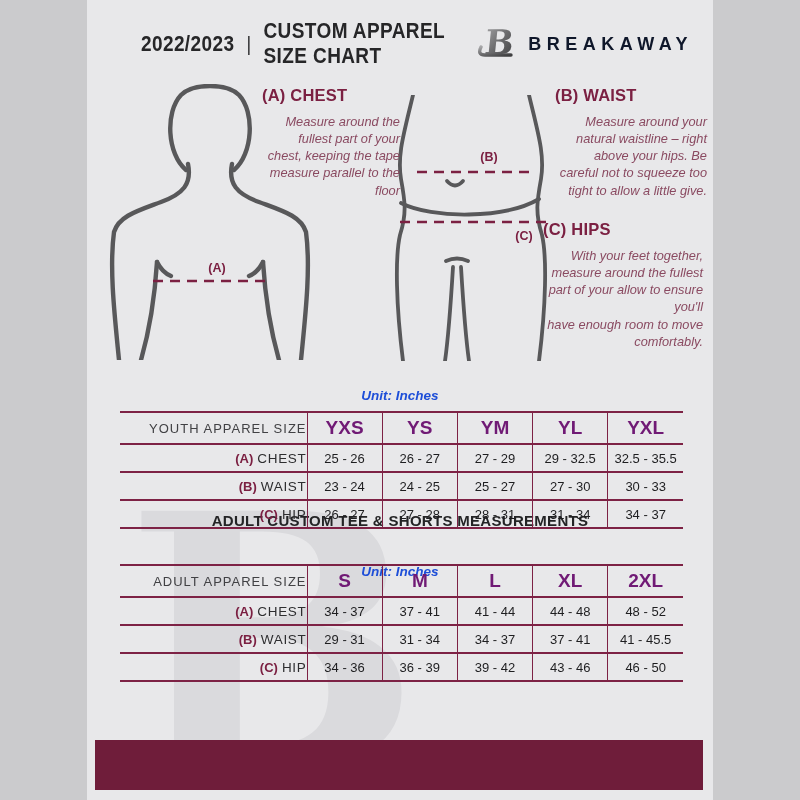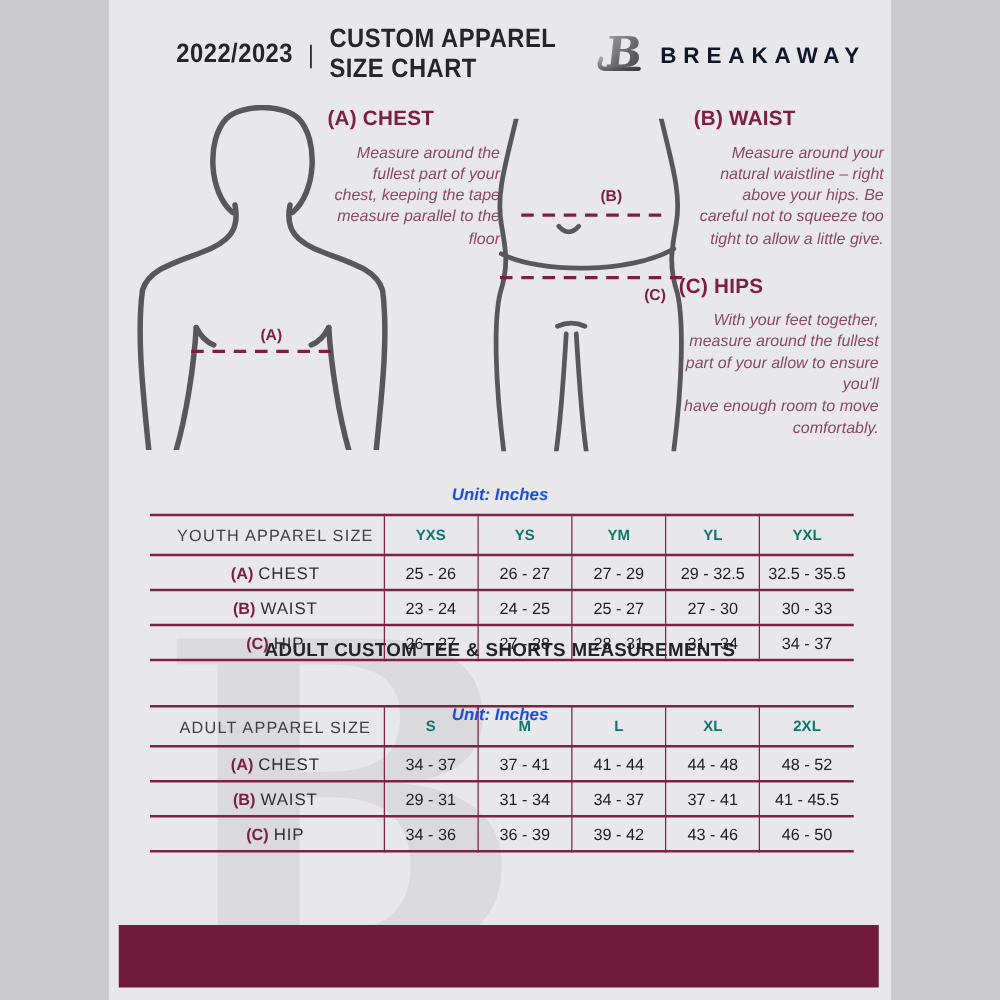--- a/index.html
+++ b/index.html
@@ -50,22 +50,22 @@
   .size-table { position:absolute; left:33px; width:563px; border-collapse:collapse;
                 table-layout:fixed; z-index:1; }
   .tbl-youth { top:411px; } .tbl-adult { top:564px; }
   .size-table col.c0 { width:187px; }
   .size-table col.cd { width:75.2px; }
   .size-table tr { border-bottom:2px solid #7d2245; }
   .size-table tr.hdr { border-top:2px solid #7d2245; }
   .size-table td { border-left:1.5px solid #7d2245; height:28px; vertical-align:middle;
                    text-align:center; font-size:13px; color:#1e1e20; background:transparent; }
   .size-table tr.hdr td { height:32px; }
-  .size-table td:first-child { border-left:none; text-align:center; padding-left:14px; }
-  .size-table td.colhead { font-weight:bold; font-size:12px; color:#0f766e; }
+  .size-table td:first-child { border-left:none; text-align:right; padding-left:14px; }
+  .size-table td.colhead { font-weight:bold; font-size:19px; color:#701a75; }
   .size-table td.rowhead-main { font-size:13px; color:#414144; letter-spacing:1px; }
   .pfx { font-weight:bold; color:#7b2042; font-size:13px; }
   .lbl { color:#2e2e30; font-size:13.5px; letter-spacing:.7px; margin-left:4px;margin-top:44px; }
 
   
   .footer-bar { position:absolute; left:8px; width:608px; top:740px; height:50px;
                 background:#6f1d3a; z-index:2; }
 </style>
 </head>
 <body>

